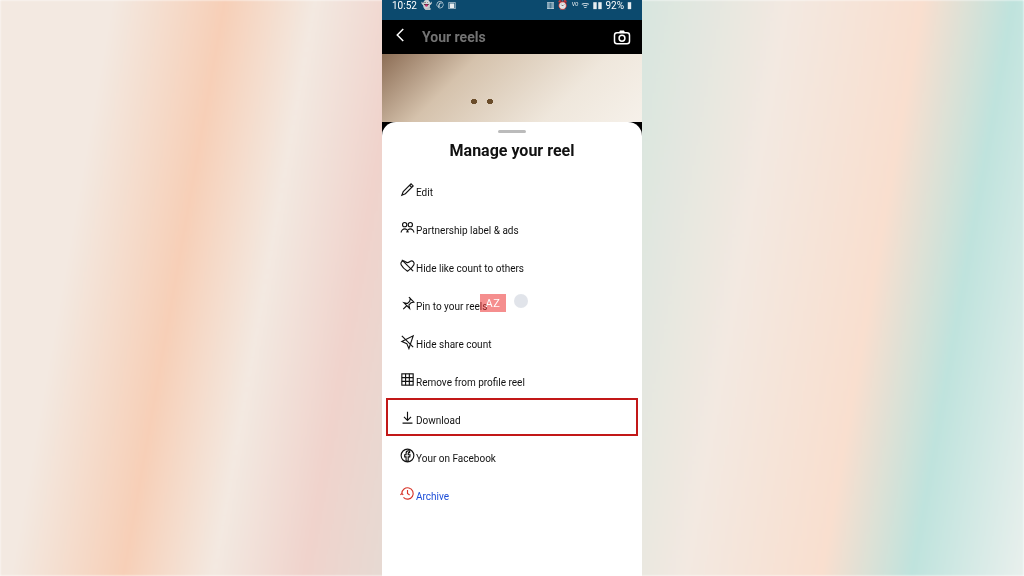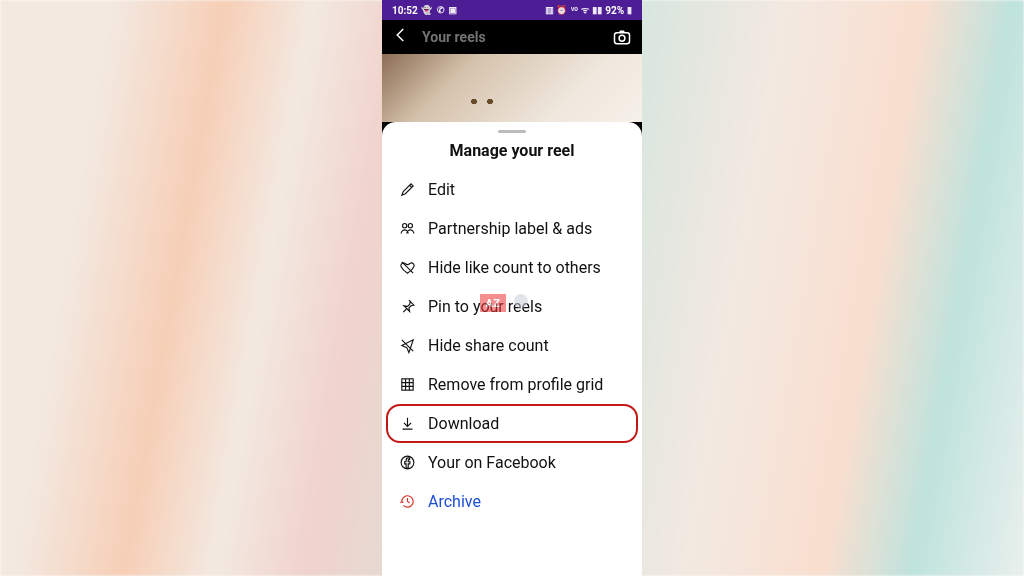--- a/index.html
+++ b/index.html
@@ -37,28 +37,28 @@
     top: 0px;
     width: 260px;
     height: 576px;
     background: #000;
     overflow: hidden;
   }
 
   
   .statusbar {
     height: 20px;
-    background: #4c1d95;
+    background: #0c4a6e;
     color: #fff;
     display: flex;
-    align-items: center;
+    align-items: flex-start;
     justify-content: space-between;
     padding: 0 10px;
     font-size: 10px;
-    font-weight: 700;
+    font-weight: 400;
   }
   .statusbar .left, .statusbar .right {
     display: flex;
     align-items: center;
     gap: 4px;
   }
   .statusbar .right { gap: 3px; }
   .status-glyph { font-size: 9px; line-height: 1; opacity: .9; }
 
   
@@ -117,33 +117,31 @@
   .sheet-title {
     text-align: center;
     font-size: 16px;
     font-weight: 700;
     color: #111;
     margin-bottom: 10px;
   }
 
   .menu-item {
     display: flex;
-    align-items: flex-start;
-    gap: 12px;
+    align-items: flex-end;
     padding: 10px 16px;
-    font-size: 16px;
+    font-size: 10px;
     color: #111;
     position: relative;
   }
   .menu-item.highlight {
     outline: 2px solid #c21818;
     outline-offset: -2px;
     margin: 0 4px;
     padding: 10px 12px;
-    border-radius: 14px;
   }
   .menu-item.red { color: #1d4ed8; }
   .menu-item .icon {
     width: 18px;
     height: 18px;
     display: flex;
     align-items: center;
     justify-content: center;
     flex-shrink:0;
   }
@@ -153,21 +151,21 @@
   
   .watermark {
     position: absolute;
     left: 480px;
     top: 294px;
     width: 26px;
     height: 18px;
     background: #e33;
     color: #fff;
     font-size: 11px;
-    font-weight: 700;
+    font-weight: 400;
     display: flex;
     align-items: center;
     justify-content: center;
     opacity: .55;
     letter-spacing: .5px;
     pointer-events:none;
   }
   .watermark2 {
     position:absolute;
     left:514px;
@@ -274,21 +272,21 @@
       <span>Hide share count</span>
     </div>
 
     <div class="menu-item">
       <span class="icon">
         <svg viewBox="0 0 24 24">
             <rect x="4" y="4" width="16" height="16"></rect>
             <path d="M4 9.3h16M4 14.6h16M9.3 4v16M14.6 4v16"></path>
           </svg>
       </span>
-      <span>Remove from profile grid</span>
+      <span>Remove from profile reel</span>
     </div>
 
     <div class="menu-item highlight">
       <span class="icon">
         <svg viewBox="0 0 24 24">
             <path d="M12 4v11M7 11l5 5 5-5M5 20h14"></path>
           </svg>
       </span>
       <span>Download</span>
     </div>

